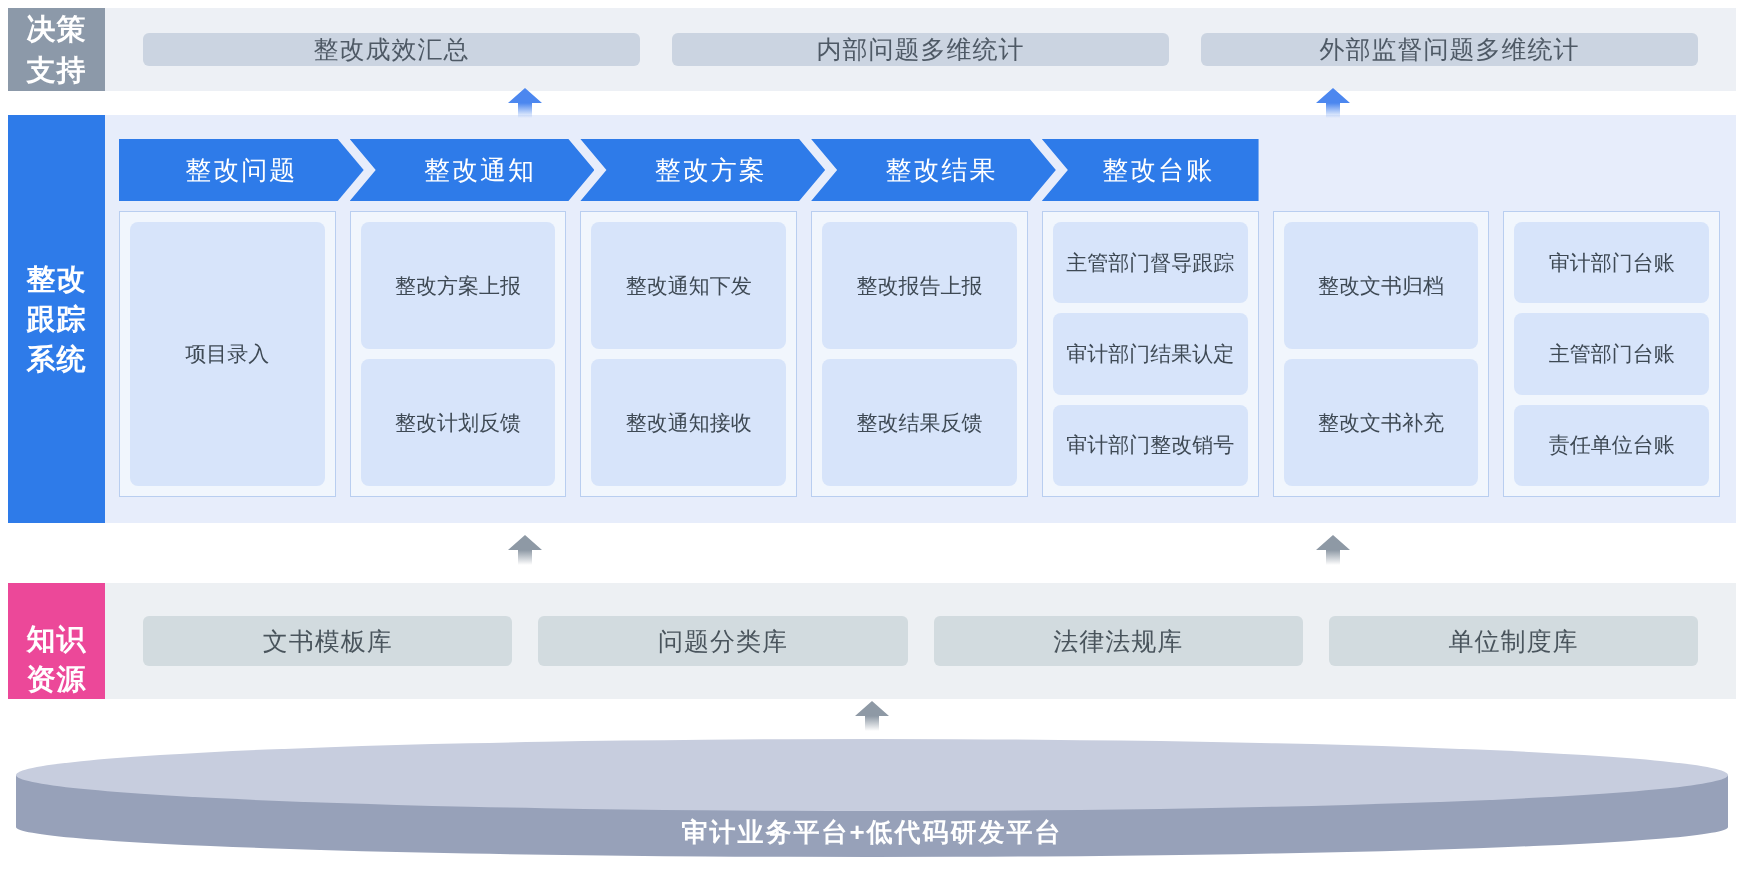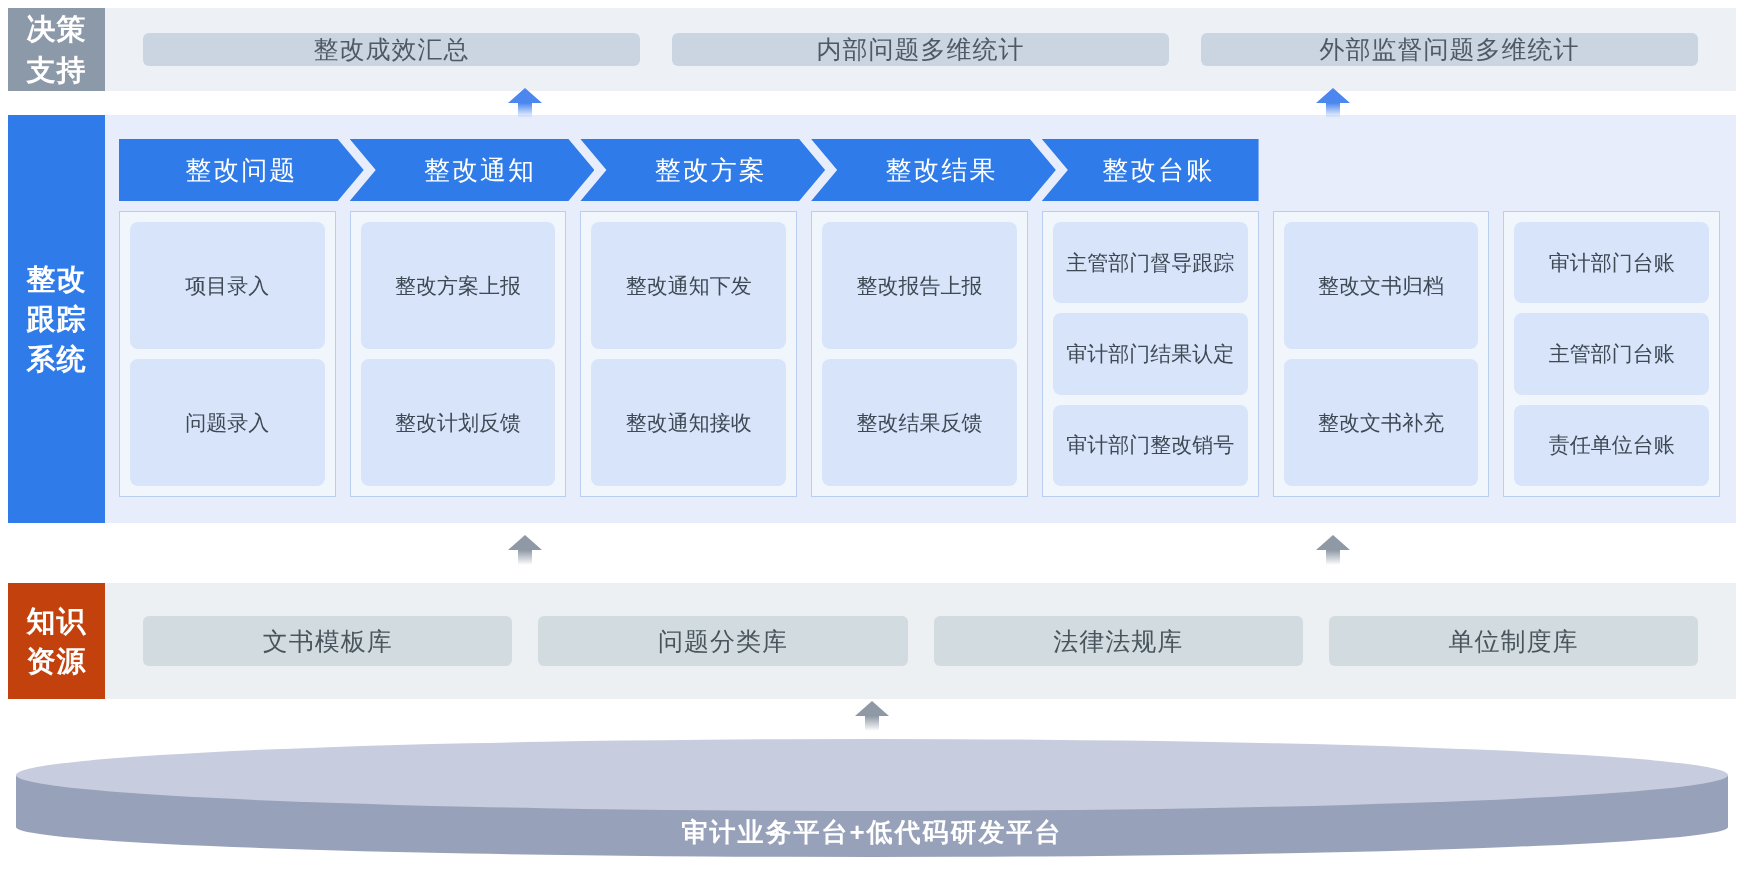--- a/index.html
+++ b/index.html
@@ -75,21 +75,21 @@
     display:flex; flex-direction:column; gap:10px;
   }
   .col-item {
     flex:1; background:#D7E4FA; border-radius:8px;
     display:flex; align-items:center; justify-content:center;
     font-size:21px; color:#3E4954; text-align:right; padding:0 4px;
   }
 
   
   .kn-band { height:116px; background:#EDF0F3; }
-  .kn-label { background:#c2410c; }
+  .kn-label { background:#ec4899;align-items:flex-end; }
   .kn-content { flex:1; display:flex; gap:26px; padding:33px 38px; box-sizing:border-box; }
   .kn-item {
     flex:1; background:#D2DBDF; border-radius:6px;
     display:flex; align-items:center; justify-content:center;
     font-size:25px; color:#49545C; letter-spacing:1px;
   }
 
   
   .cylinder { position:relative; width:1728px; height:124px; }
   .cylinder svg { display:block; }
@@ -158,21 +158,20 @@
             <div class="chev">整改结果</div>
           </div>
         <div>
             <div class="chev last">整改台账</div>
           </div>
       </div>
 
       <div class="flow-cols">
         <div class="col-box">
           <div class="col-item">项目录入</div>
-          <div class="col-item">问题录入</div>
         </div>
         <div class="col-box">
           <div class="col-item">整改方案上报</div>
           <div class="col-item">整改计划反馈</div>
         </div>
         <div class="col-box">
           <div class="col-item">整改通知下发</div>
           <div class="col-item">整改通知接收</div>
         </div>
         <div class="col-box">

